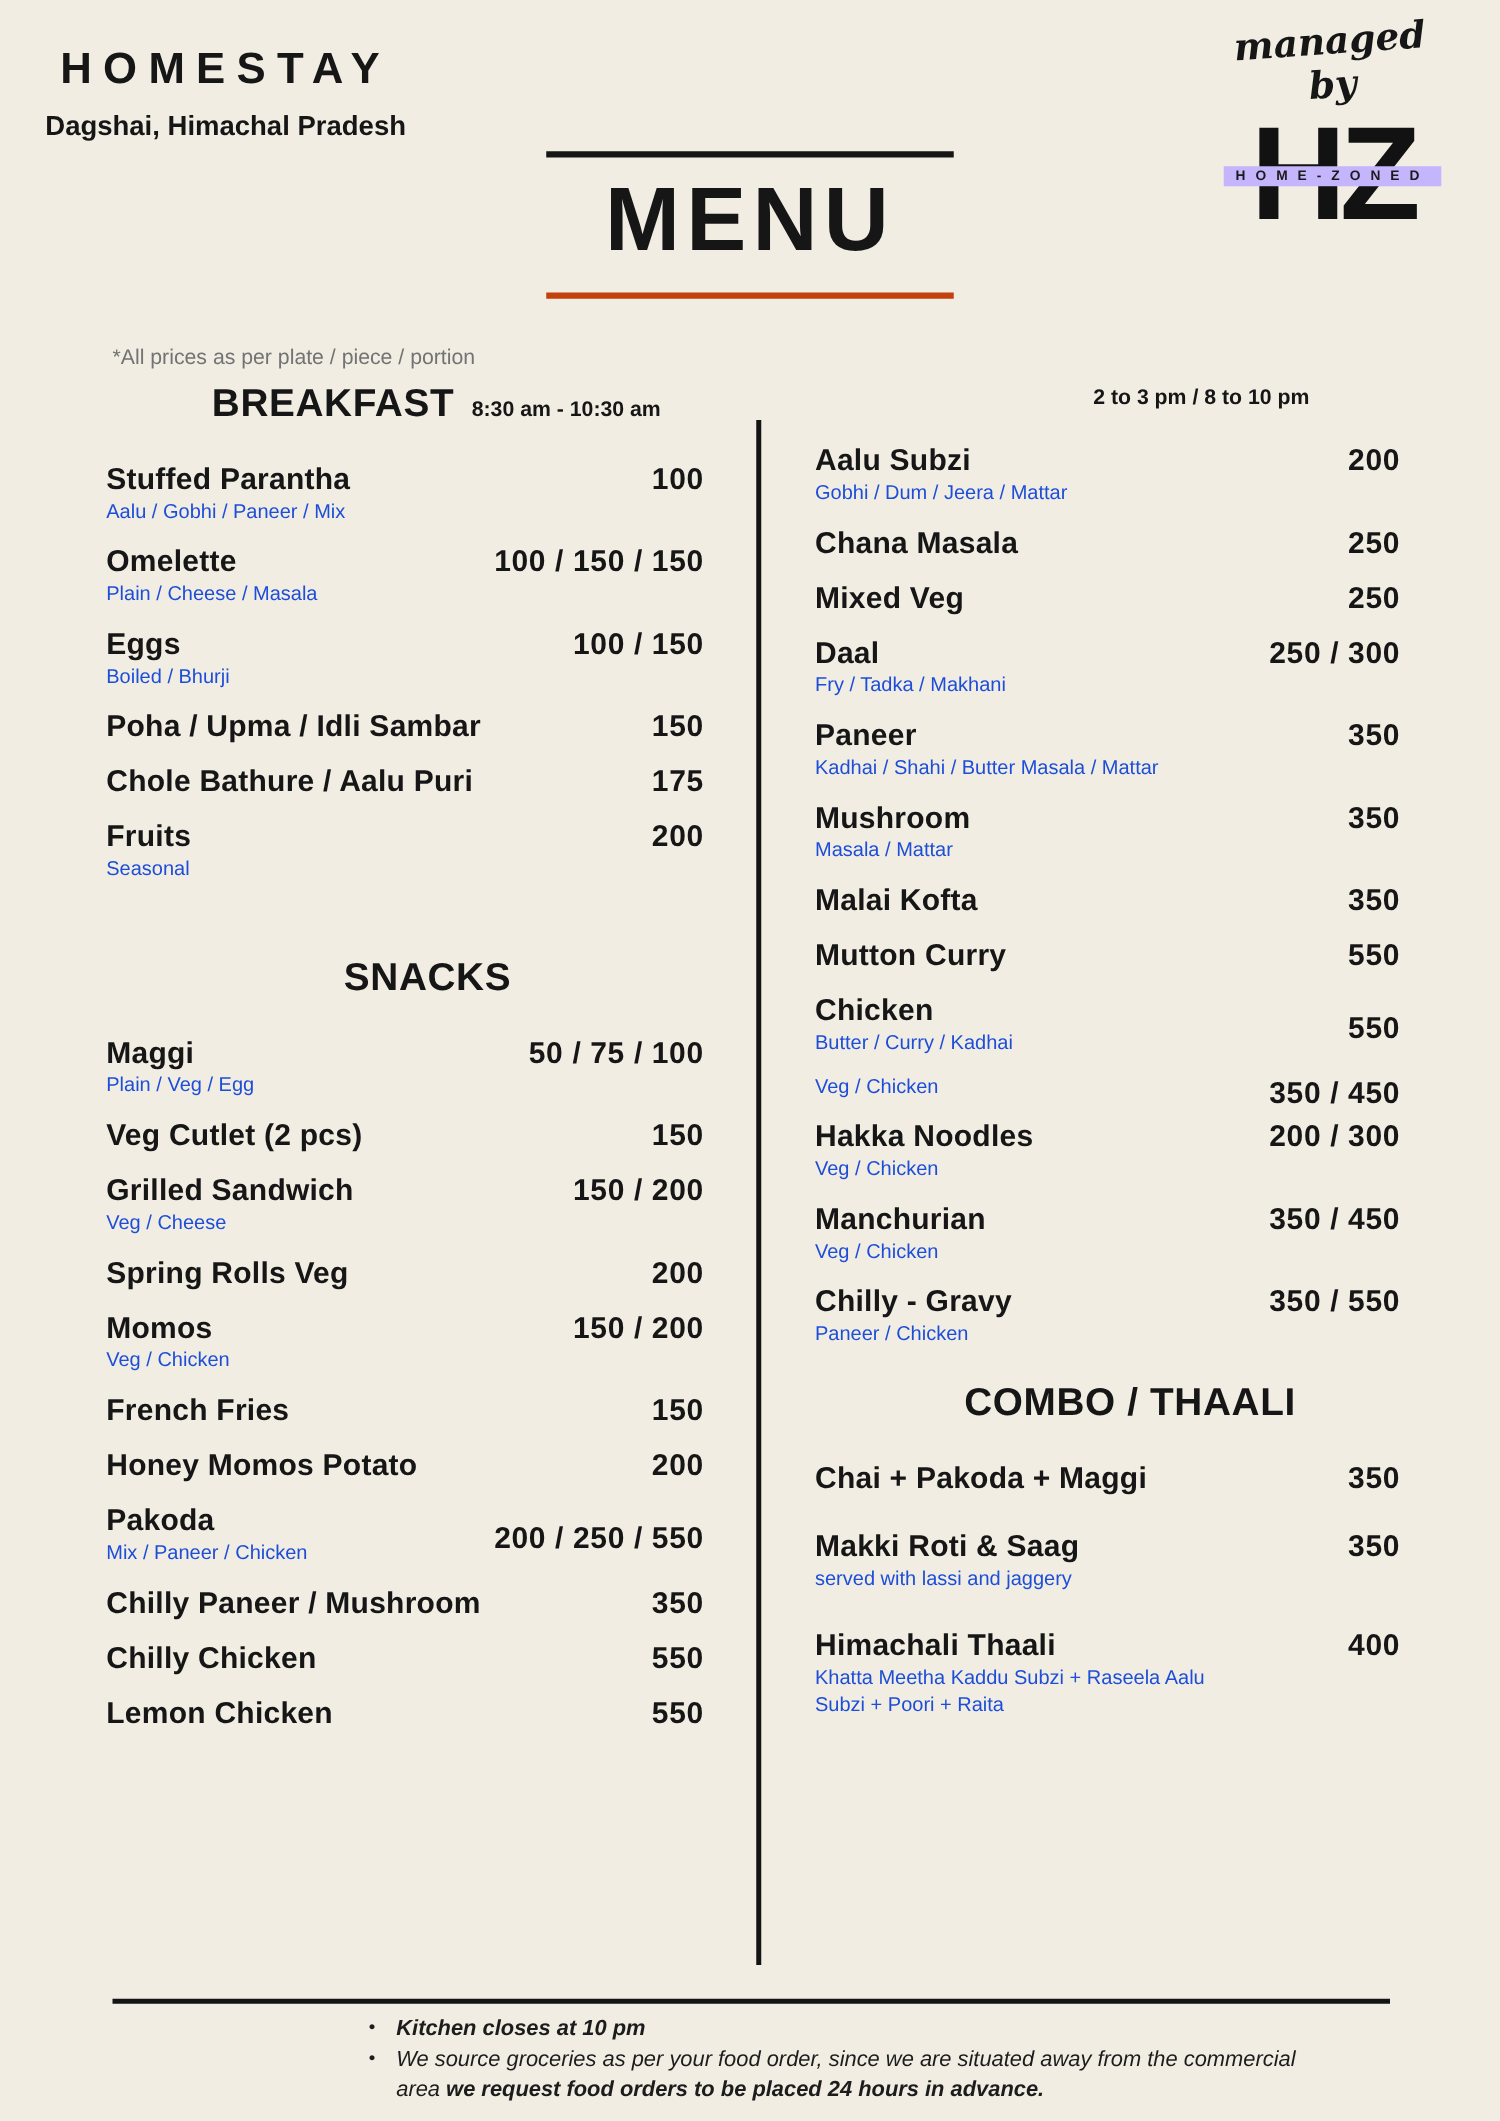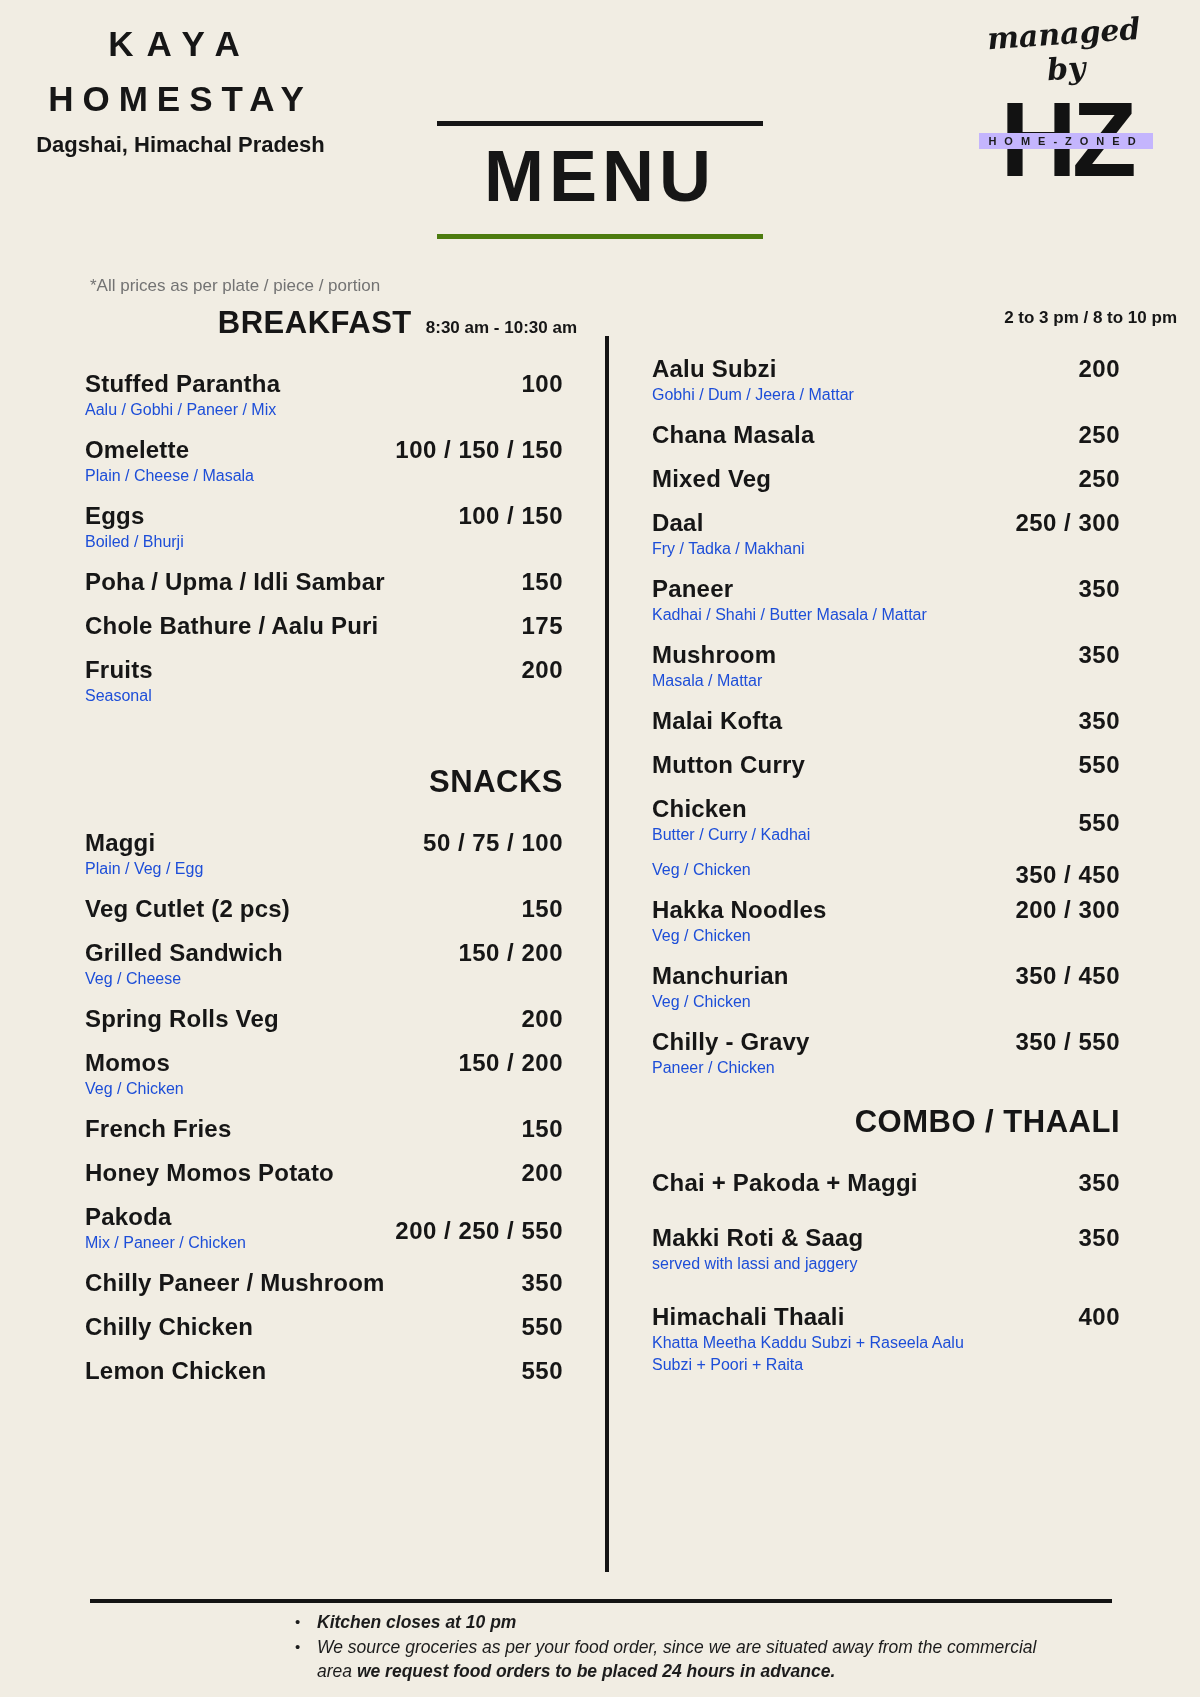--- a/index.html
+++ b/index.html
@@ -12,21 +12,21 @@
   }
 
   
   .brand-block { position:absolute; left:18px; top:22px; width:325px; text-align:center; }
   .brand-line1 { font-size:35px; font-weight:800; letter-spacing:13px; line-height:44px; }
   .brand-line2 { font-size:35px; font-weight:800; letter-spacing:9px; line-height:44px; margin-top:11px; }
   .brand-loc   { font-size:22px; font-weight:700; line-height:28px; margin-top:10px; }
 
   .menu-title-block {
     position:absolute; left:437px; top:121px; width:326px;
-    border-top:5px solid #161616; border-bottom:5px solid #4d7c0f;
+    border-top:5px solid #161616; border-bottom:5px solid #c2410c;
     padding:14px 0 22px; text-align:center;
   }
   .menu-title { font-size:72px; line-height:72px; font-weight:800; letter-spacing:5px; }
 
   .managed-by {
     position:absolute; left:975px; top:16px; width:180px; text-align:center;
     font-family:"DejaVu Serif", serif; font-style:italic; font-weight:700;
     font-size:30px; transform:rotate(-4deg);
   }
   .hz-logo { position:absolute; left:985px; top:90px; width:162px; height:98px; }
@@ -42,21 +42,21 @@
 
   
   .prices-note { position:absolute; left:90px; top:276px; font-size:17px; font-weight:400; color:#737373; }
 
   
   .col { position:absolute; }
   .col-left  { left:85px;  top:303px; width:478px; }
   .col-right { left:652px; top:308px; width:468px; }
   .v-divider { position:absolute; left:605px; top:336px; width:4px; height:1236px; background:#141414; }
 
-  .section-header { display:flex; justify-content:flex-end; align-items:baseline; margin-bottom:25px;margin-left:36px; }
+  .section-header { display:flex; justify-content:center; align-items:baseline; margin-bottom:25px;margin-left:36px; }
   .section-title { font-size:31px; font-weight:800; letter-spacing:0.5px; line-height:40px; }
   .section-time  { font-size:17px; font-weight:700; white-space:nowrap; position:relative; }
   .col-left  .section-time { right:-14px; }
   .col-right .section-time { right:-57px; }
   .gap-top-lg { margin-top:55px; }
   .gap-top-sm { margin-top:23px; }
 
   .item { position:relative; margin-bottom:13px; padding-right:0; }
   .item-main { padding-right:118px; }
   .item-name { font-size:24px; font-weight:700; line-height:31px; letter-spacing:0.2px; }
@@ -74,21 +74,20 @@
   .footer-notes { position:absolute; left:295px; top:1610px; width:780px; font-style:italic; font-size:17.5px; line-height:24.5px; color:#1c1c1c; }
   .fnote { display:flex; }
   .fnote .bullet { width:22px; flex:0 0 22px; font-style:normal; font-size:15px; }
   .fnote strong { font-weight:700; }
   .fnote .bold-note { font-weight:700; }
 </style>
 </head>
 <body>
 
 <div class="brand-block">
-  <div class="brand-line1">KAYA</div>
   <div class="brand-line2">HOMESTAY</div>
   <div class="brand-loc">Dagshai, Himachal Pradesh</div>
 </div>
 
 <div class="menu-title-block">
   <div class="menu-title">MENU</div>
 </div>
 
 <div class="managed-by">managed by</div>
 

